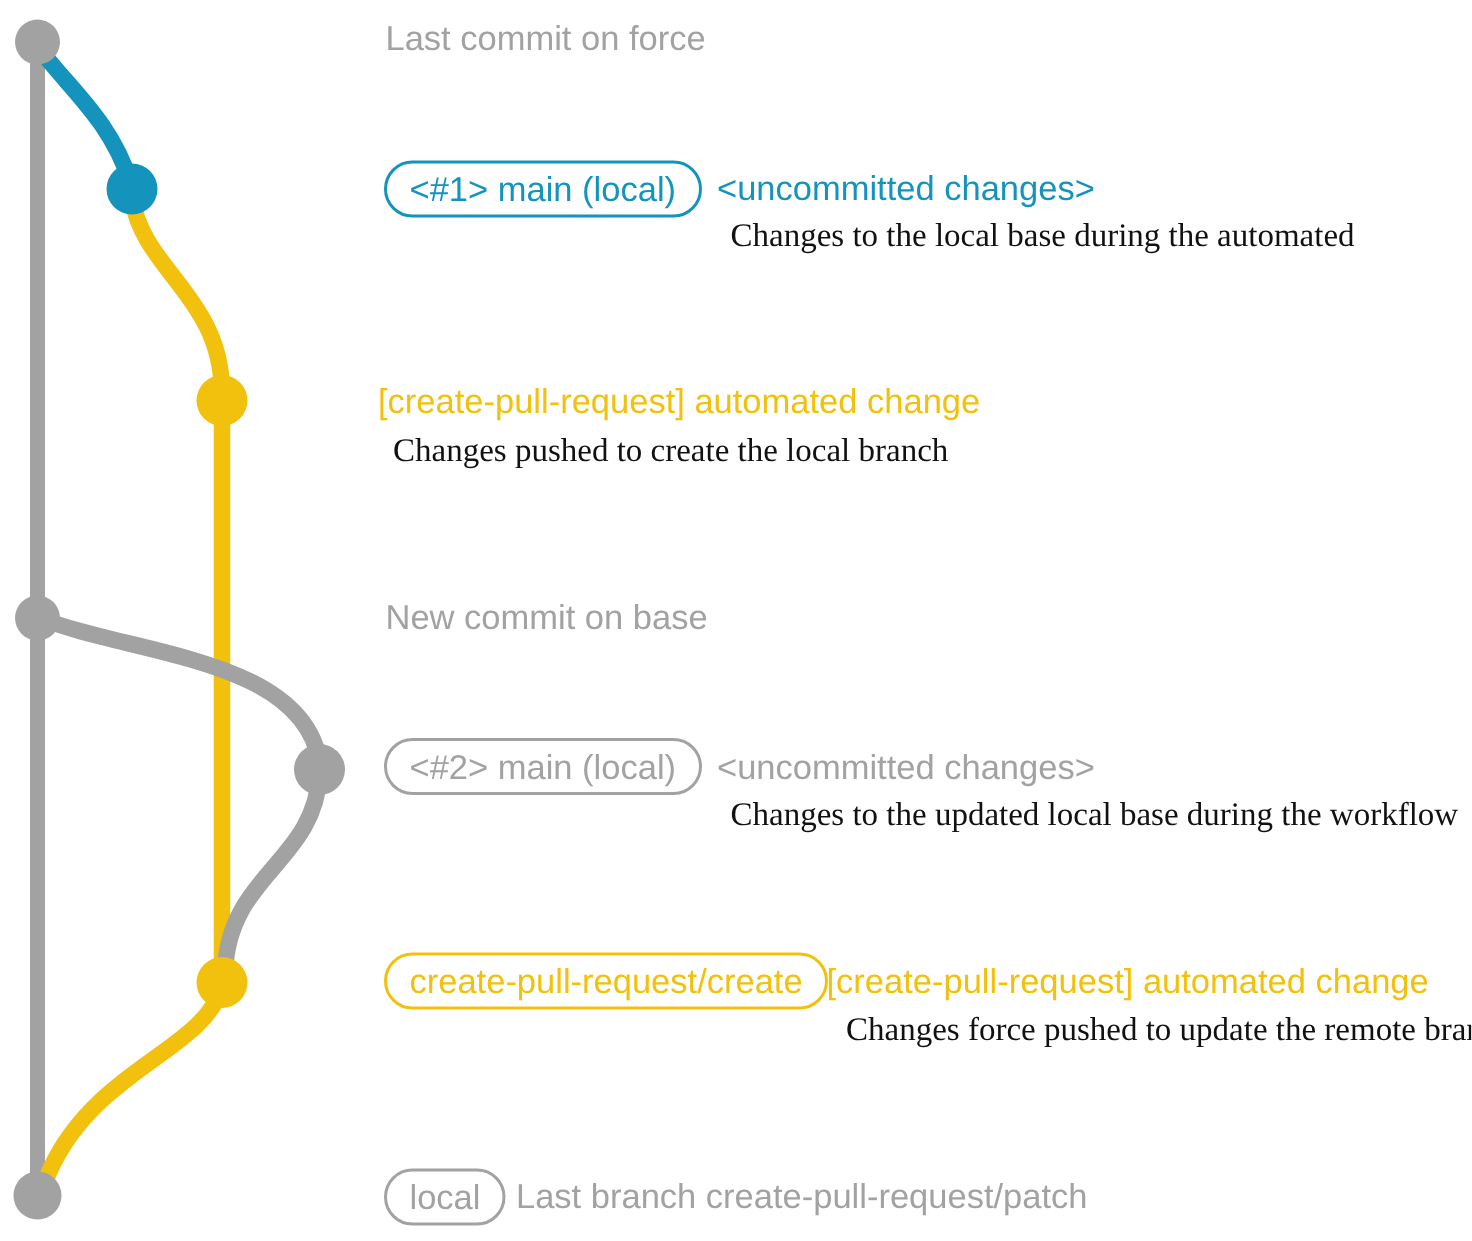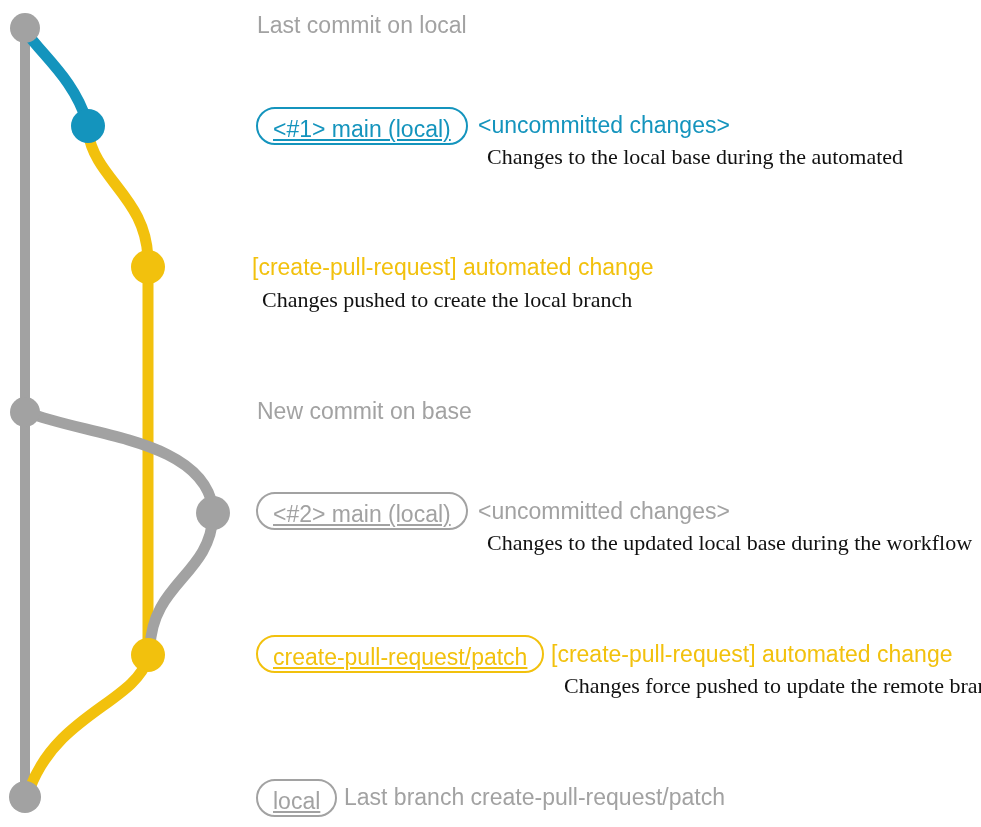--- a/index.html
+++ b/index.html
@@ -15,27 +15,26 @@
 
   .abs { position: absolute; white-space: nowrap; }
 
   .caption {
     font-size: 23px;
     line-height: 27px;
     color: var(--gray);
   }
   .badge {
     display: inline-flex;
-    align-items: flex-end;
+    align-items: center;
     height: 34px;
     padding: 0 15px;
     border: 2px solid currentColor;
     border-radius: 19px;
     font-size: 23px;
-    text-decoration: underline;
   }
   .badge.blue   { color: var(--blue); }
   .badge.gray   { color: var(--gray); }
   .badge.yellow { color: var(--yellow); }
 
   .commit-title {
     font-size: 23px;
     line-height: 27px;
   }
   .commit-title.blue   { color: var(--blue); }
@@ -70,41 +69,41 @@
 
     <circle cx="25" cy="28" r="15" fill="#a2a2a2"></circle>
     <circle cx="88" cy="126" r="17" fill="#1494bd"></circle>
     <circle cx="148" cy="267" r="17" fill="#f2c10d"></circle>
     <circle cx="25" cy="412" r="15" fill="#a2a2a2"></circle>
     <circle cx="213" cy="513" r="17" fill="#a2a2a2"></circle>
     <circle cx="148" cy="655" r="17" fill="#f2c10d"></circle>
     <circle cx="25" cy="797" r="16" fill="#a2a2a2"></circle>
   </svg>
 
-  <div class="abs caption" style="left:257px; top:12px;">Last commit on local</div>
+  <div class="abs caption" style="left:257px; top:12px;">Last commit on force</div>
 
   <div class="abs badge blue" style="left:256px; top:107px;">
     <span>&lt;#1&gt; main (local)</span>
   </div>
   <div class="abs commit-title blue" style="left:478px; top:112px;">&lt;uncommitted changes&gt;</div>
   <div class="abs commit-desc" style="left:487px; top:144px;">Changes to the local base during the automated</div>
 
   <div class="abs commit-title yellow" style="left:252px; top:254px;">[create-pull-request] automated change</div>
   <div class="abs commit-desc" style="left:262px; top:287px;">Changes pushed to create the local branch</div>
 
   <div class="abs caption" style="left:257px; top:398px;">New commit on base</div>
 
   <div class="abs badge gray" style="left:256px; top:492px;">
     <span>&lt;#2&gt; main (local)</span>
   </div>
   <div class="abs commit-title gray" style="left:478px; top:498px;">&lt;uncommitted changes&gt;</div>
   <div class="abs commit-desc" style="left:487px; top:530px;">Changes to the updated local base during the workflow</div>
 
   <div class="abs badge yellow" style="left:256px; top:635px;">
-    <span>create-pull-request/patch</span>
+    <span>create-pull-request/create</span>
   </div>
   <div class="abs commit-title yellow" style="left:551px; top:641px;">[create-pull-request] automated change</div>
   <div class="abs commit-desc" style="left:564px; top:673px;">Changes force pushed to update the remote branch</div>
 
   <div class="abs badge gray" style="left:256px; top:779px;">
     <span>local</span>
   </div>
   <div class="abs caption" style="left:344px; top:784px;">Last branch create-pull-request/patch</div>
 
 </div>

